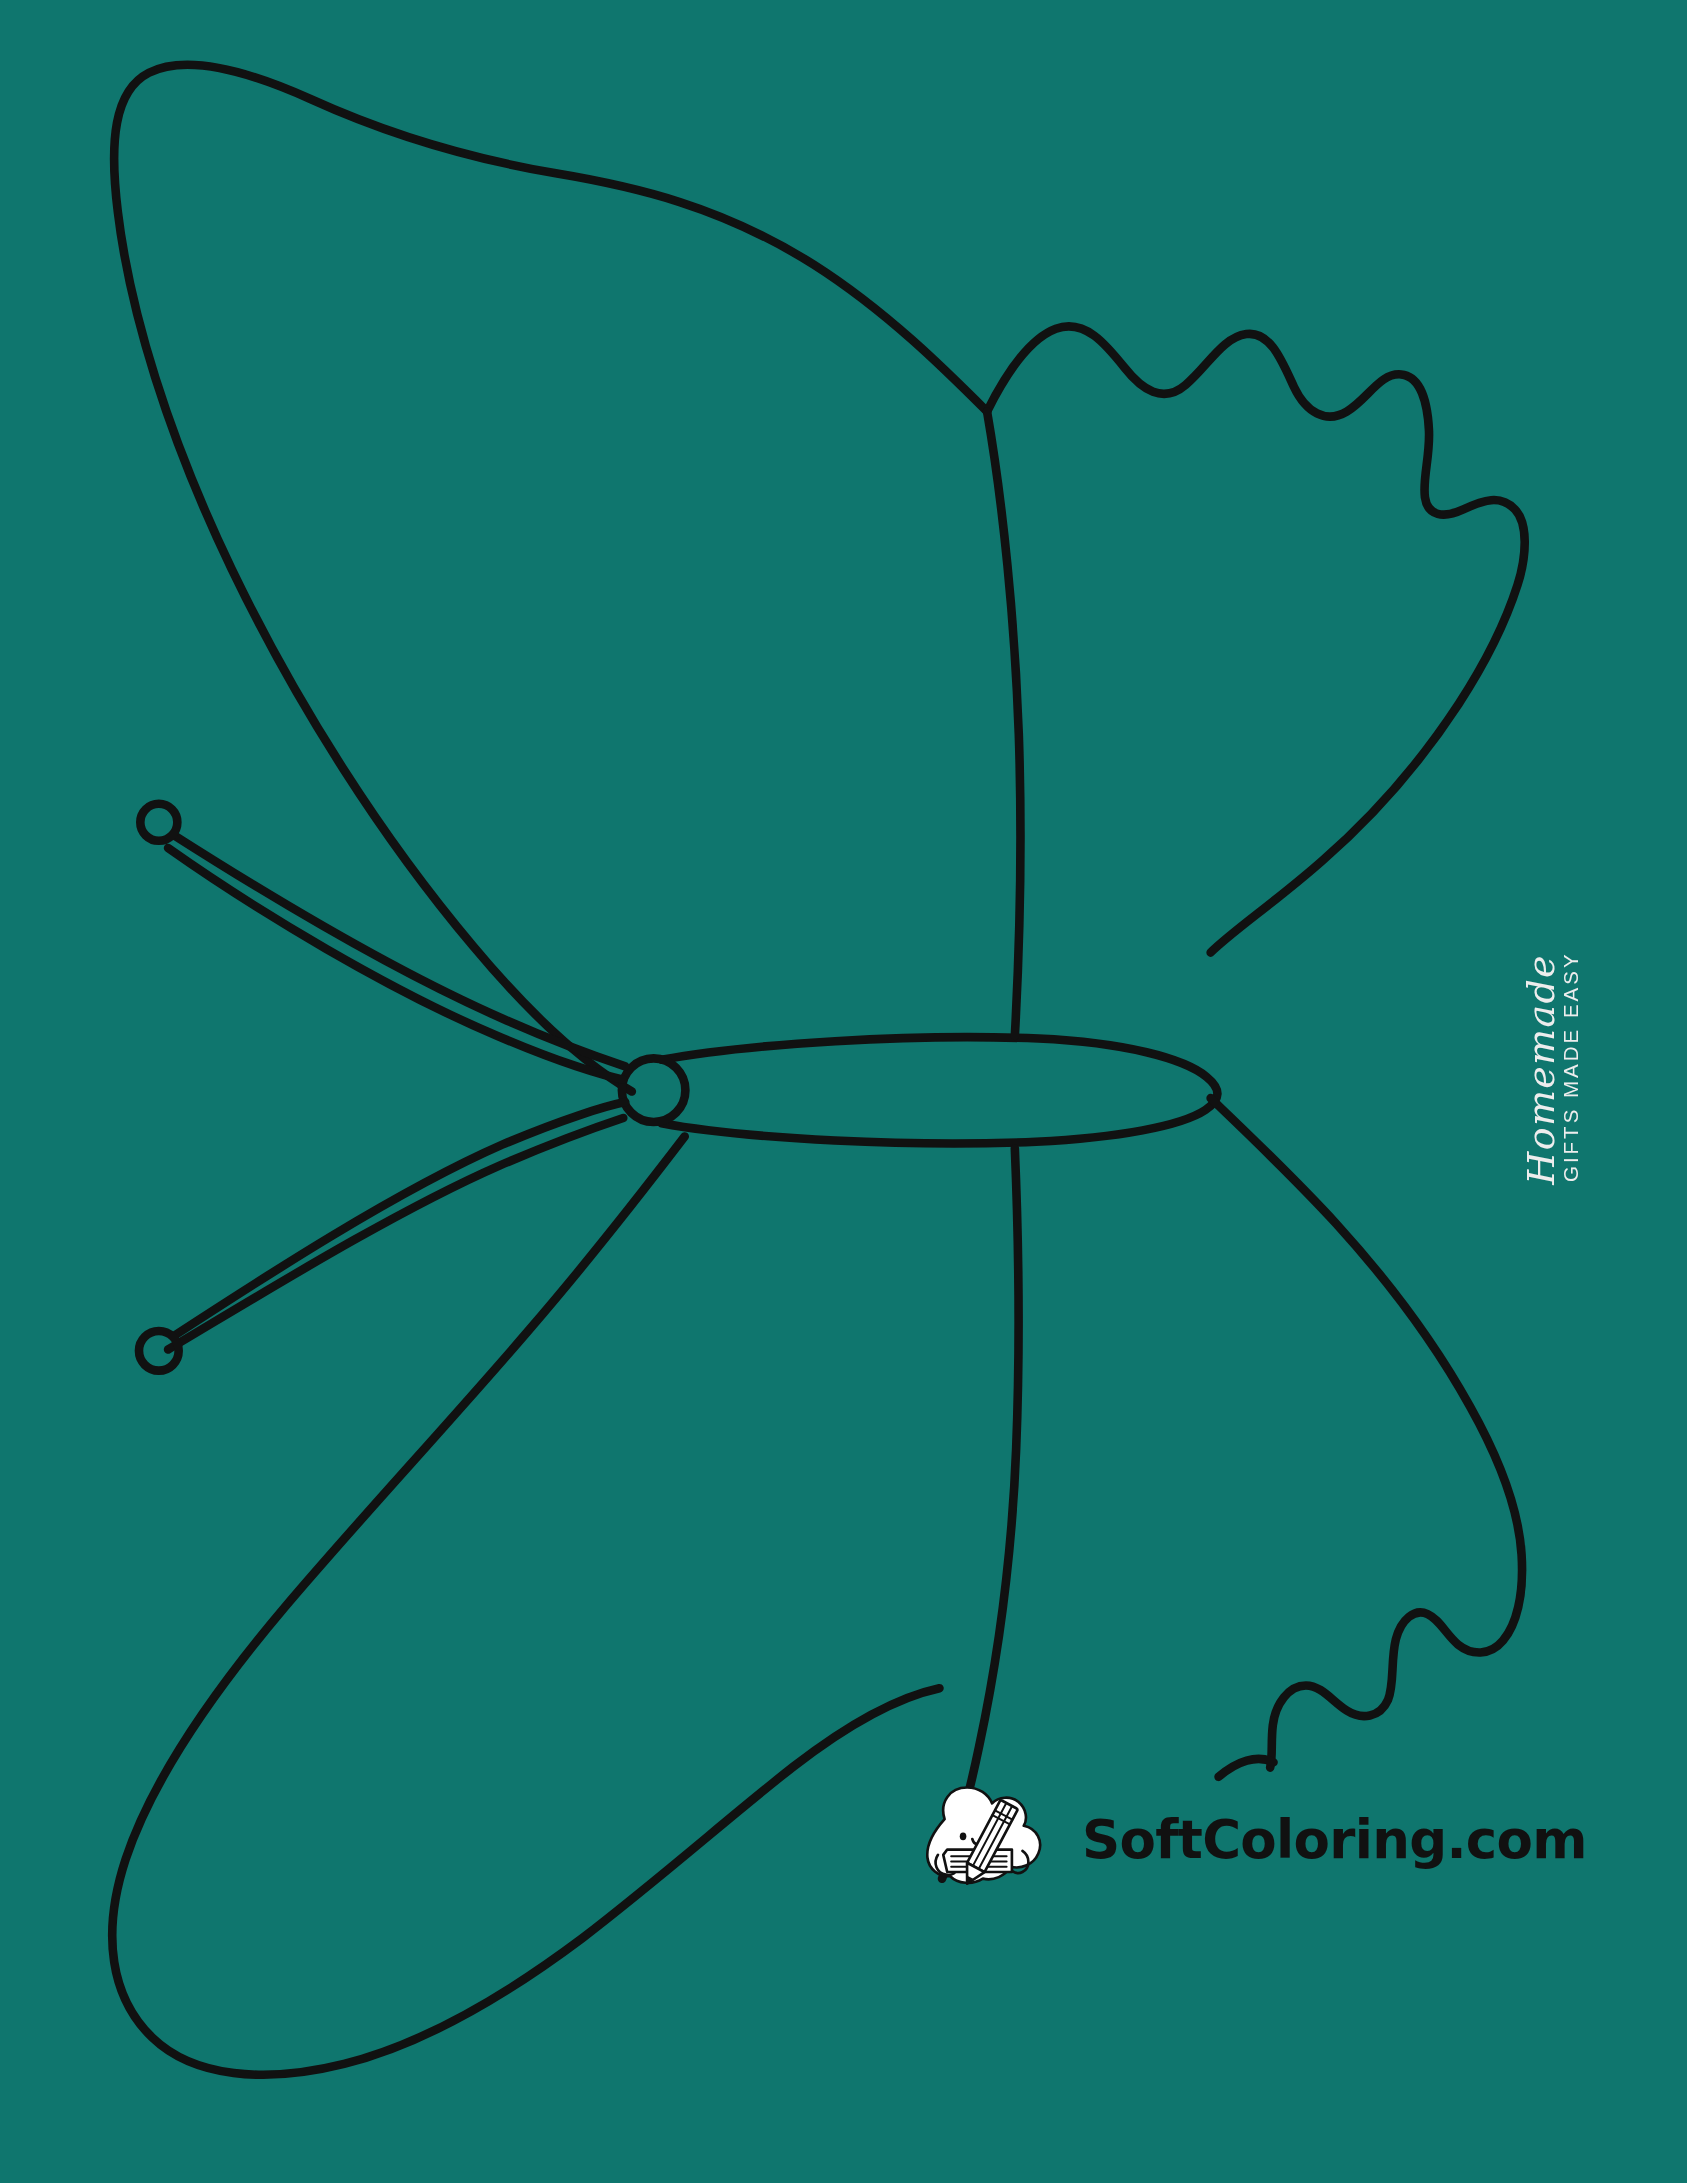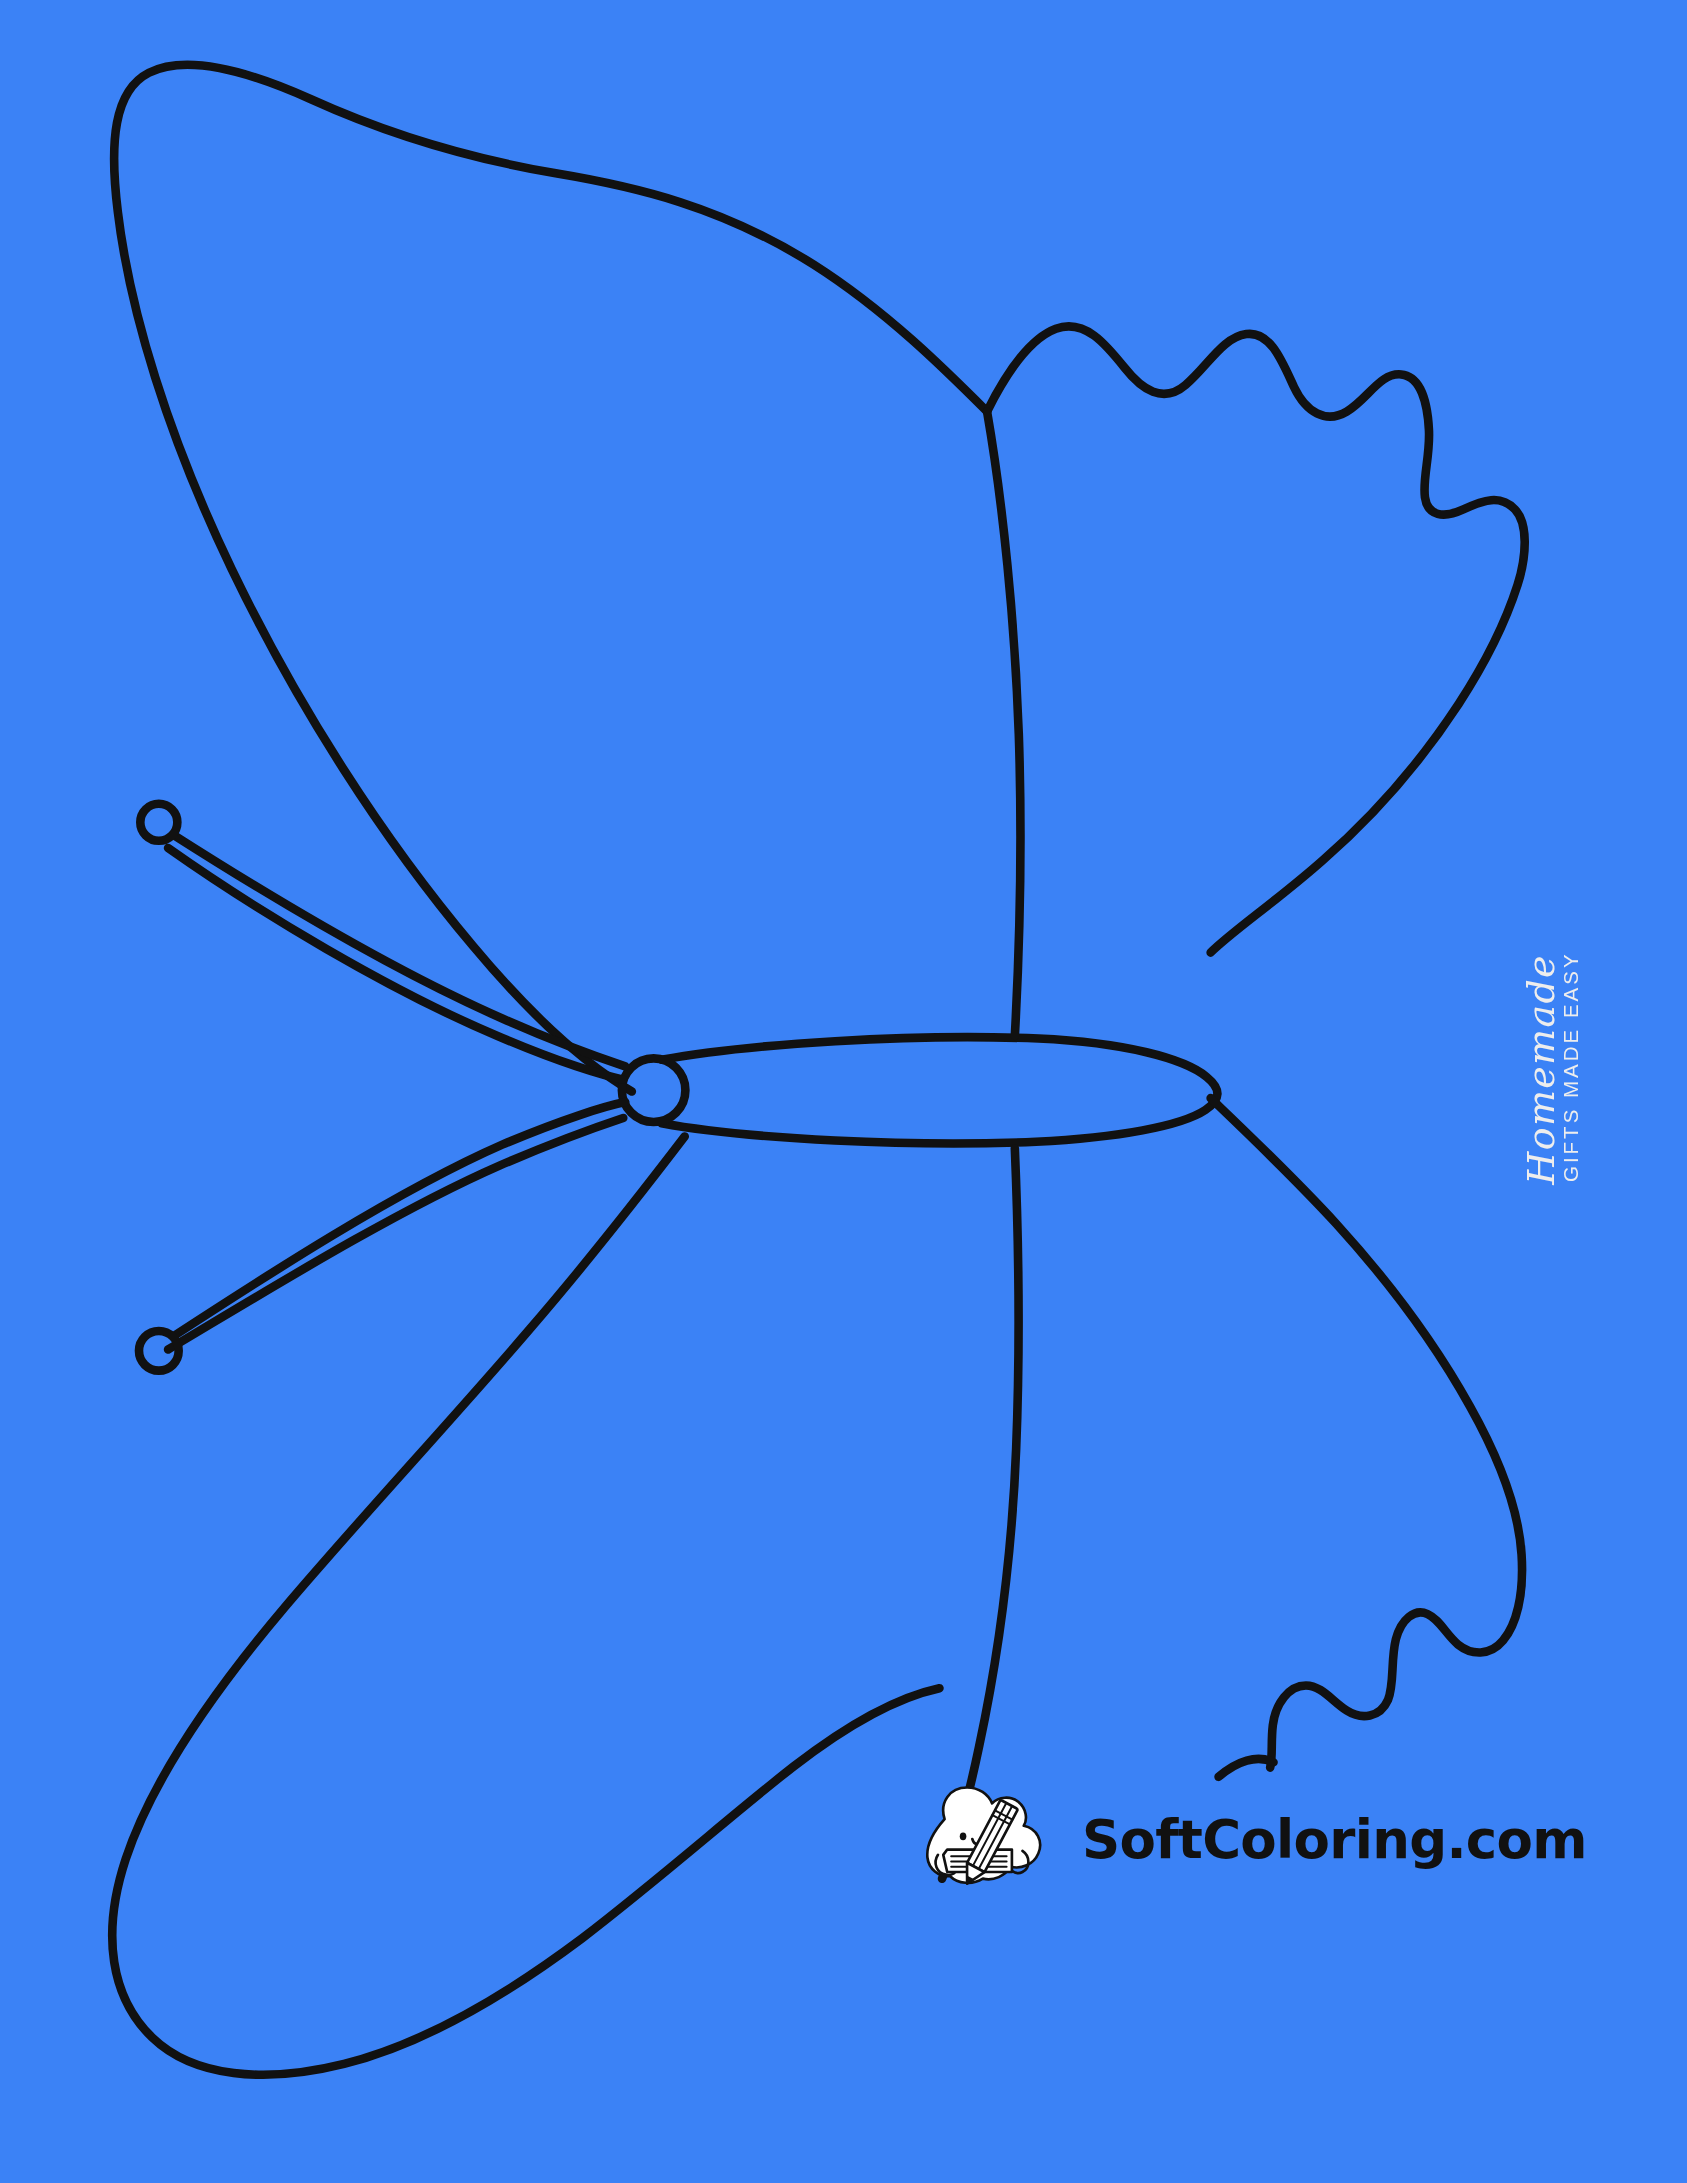--- a/index.html
+++ b/index.html
@@ -10,21 +10,21 @@
   body {
     width: 1687px;
     height: 2183px;
     position: relative;
     font-family: "Liberation Sans", sans-serif;
     overflow: hidden;
   }
   .page {
     position: absolute;
     inset: 0;
-    background: #3b82f6;
+    background: #0f766e;
   }
   .artboard {
     position: absolute;
     left: 0;
     top: 0;
     width: 1687px;
     height: 2183px;
   }
   .artboard svg {
     display: block;

